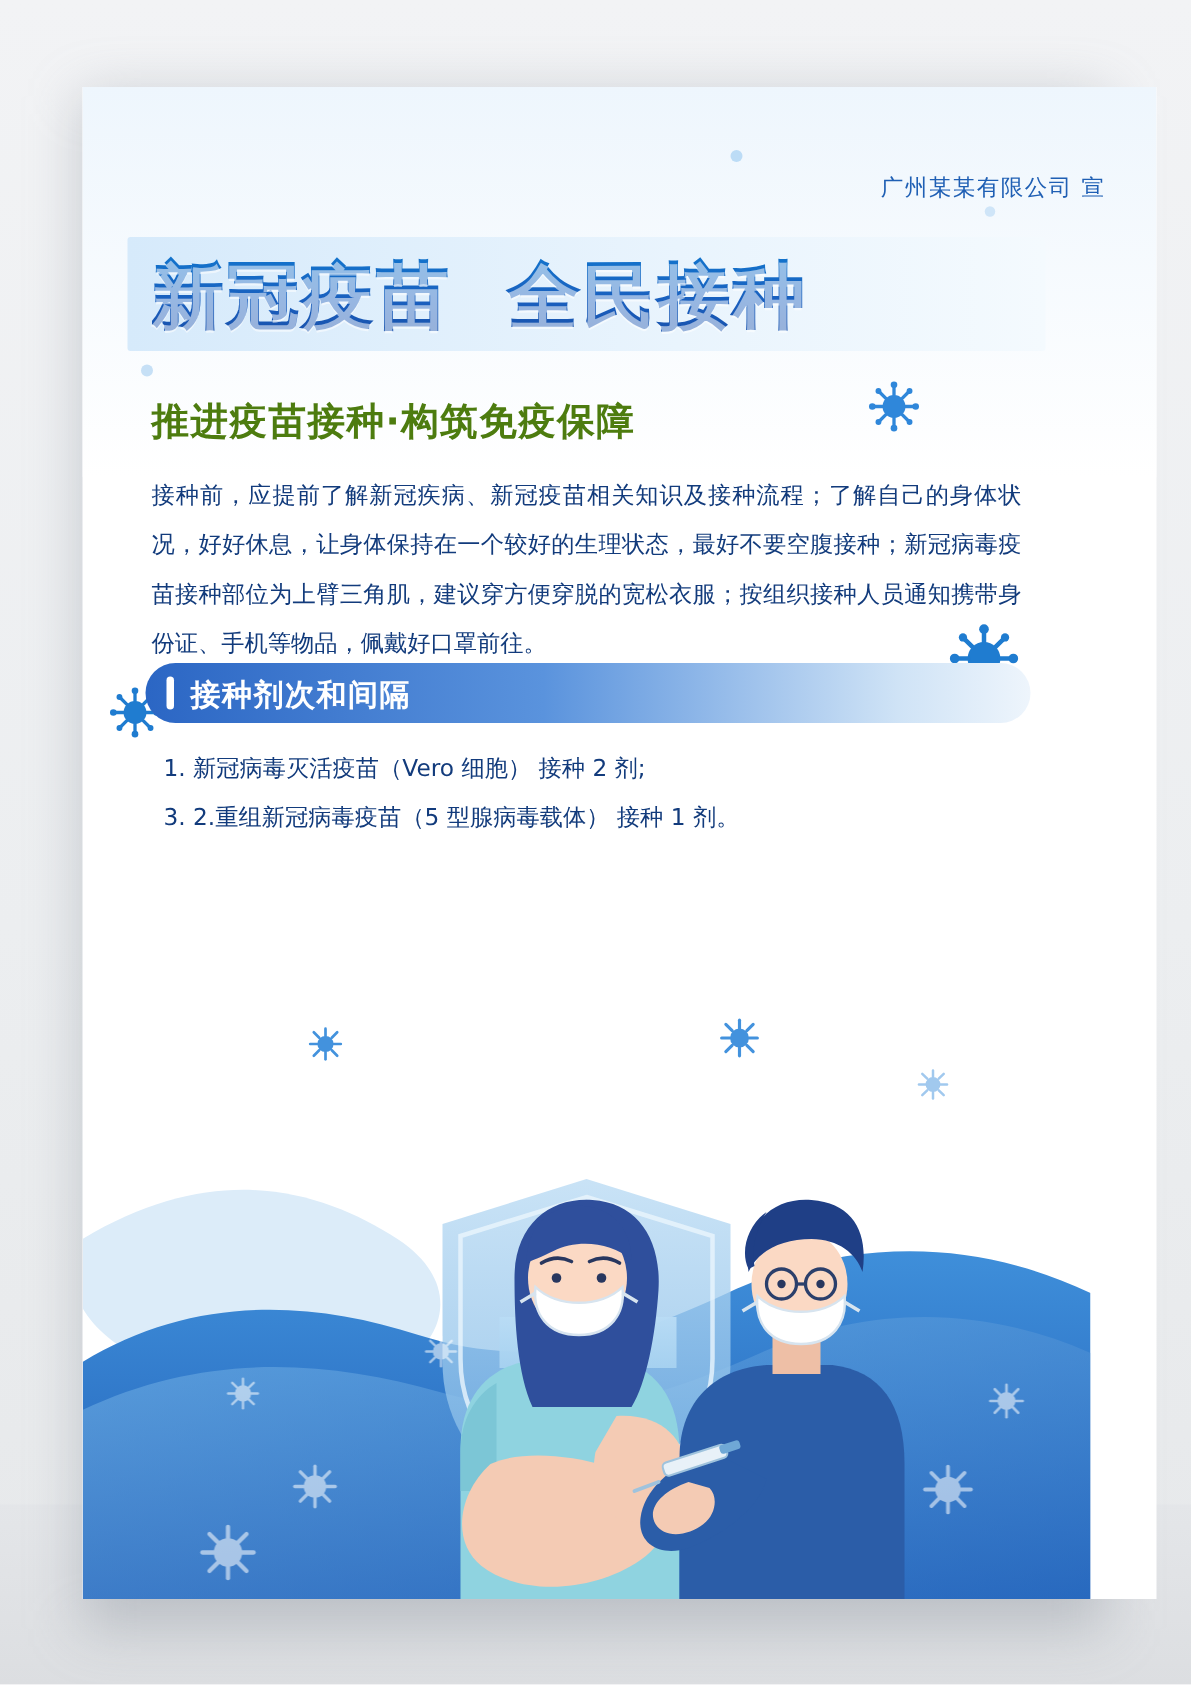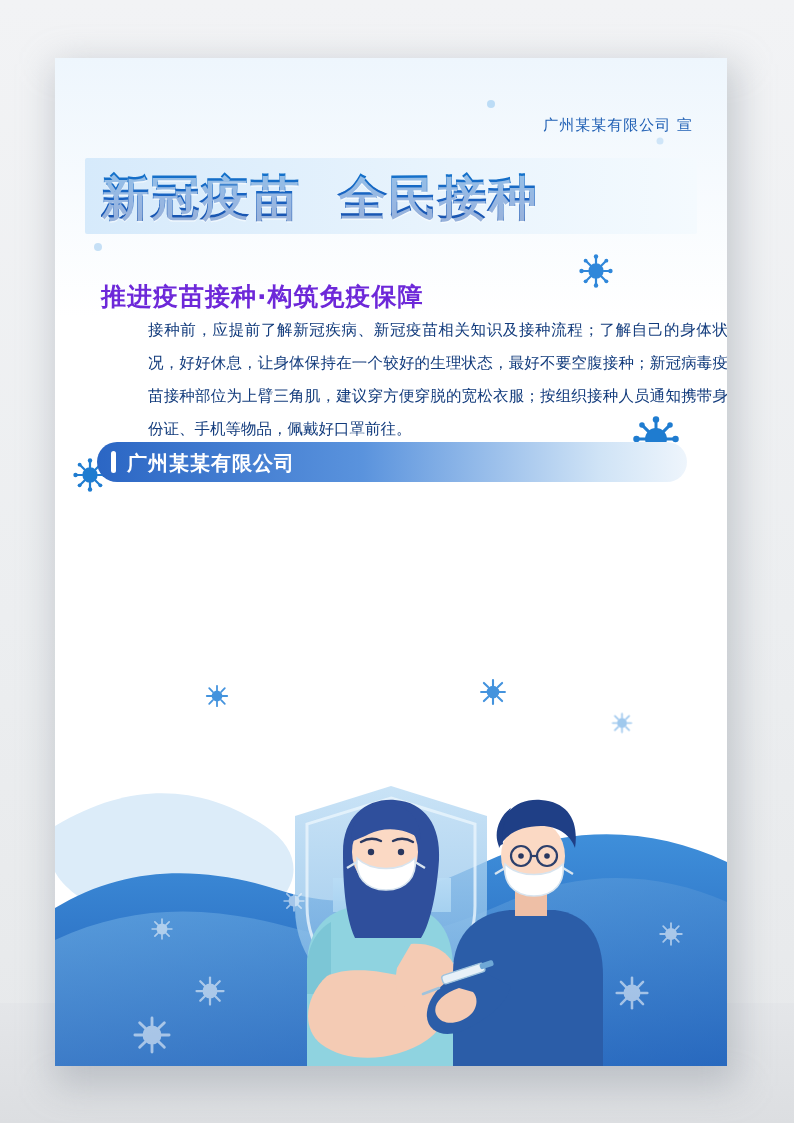--- a/index.html
+++ b/index.html
@@ -27,20 +27,21 @@
     transform:translate(10px,12px);
     border-radius:3px;
   }
   
   .poster{
     position:absolute;
     left:55px;top:58px;
     width:672px;height:1008px;
     background:#ffffff;
     overflow:hidden;
+    padding-left:44px;
   }
   
   .top-wash{
     position:absolute;left:0;top:0;width:100%;height:260px;
     background:linear-gradient(180deg,#eef6fd 0%,#ffffff 100%);
   }
   
   .company{
     position:absolute;right:34px;top:58px;
     font-size:15px;color:#1f5fb4;letter-spacing:1px;
@@ -60,31 +61,29 @@
     background:linear-gradient(180deg,#0f7fd4 0%,#1a5fbe 55%,#17479e 100%);
     -webkit-background-clip:text;background-clip:text;
     color:transparent;
     -webkit-text-stroke:1px rgba(255,255,255,0.0);
     text-shadow:0 2px 0 rgba(255,255,255,0.55);
     white-space:pre;
   }
   
   .subtitle{
     position:absolute;left:46px;top:206px;
-    font-size:25px;font-weight:bold;color:#6d28d9;letter-spacing:1px;
-    font-family:"DejaVu Sans",sans-serif;
-    margin-top:16px;
+    font-size:25px;font-weight:bold;color:#4d7c0f;letter-spacing:1px;
+    font-family:"DejaVu Sans",sans-serif;
   }
   
   .para{
     position:absolute;left:46px;top:256px;width:580px;
     font-size:15.5px;line-height:33px;color:#123b7c;
     text-align:justify;
     font-family:"DejaVu Sans",sans-serif;
-    margin-left:47px;
   }
   
   .sec-bar{
     position:absolute;left:42px;top:384px;width:590px;height:40px;
     border-radius:20px;
     background:linear-gradient(90deg,#2b66c4 0%,#5a93dd 45%,#cfe3f6 85%,#eef5fc 100%);
   }
   .sec-bar .tick{
     position:absolute;left:14px;top:9px;width:5px;height:22px;border-radius:3px;
     background:#ffffff;
@@ -211,24 +210,26 @@
 
   <div class="title-band"></div>
   <div class="title">新冠疫苗  全民接种</div>
 
   <div class="subtitle">推进疫苗接种·构筑免疫保障</div>
 
   <div class="para">接种前，应提前了解新冠疾病、新冠疫苗相关知识及接种流程；了解自己的身体状况，好好休息，让身体保持在一个较好的生理状态，最好不要空腹接种；新冠病毒疫苗接种部位为上臂三角肌，建议穿方便穿脱的宽松衣服；按组织接种人员通知携带身份证、手机等物品，佩戴好口罩前往。</div>
 
   <div class="sec-bar">
     <div class="tick"></div>
-    <div class="txt">广州某某有限公司</div>
+    <div class="txt">接种剂次和间隔</div>
   </div>
 
   <div class="list">
+    <div class="li">1. 新冠病毒灭活疫苗（Vero 细胞） 接种 2 剂;</div>
+    <div class="li">3. 2.重组新冠病毒疫苗（5 型腺病毒载体） 接种 1 剂。</div>
   </div>
 
   <div class="art">
     <svg width="672" height="390" viewBox="0 0 672 390">
       <defs>
         <linearGradient id="waveG" x1="0" y1="0" x2="0" y2="1">
           <stop offset="0%" stop-color="#3f8fda"></stop>
           <stop offset="100%" stop-color="#1f5cb5"></stop>
         </linearGradient>
         <linearGradient id="waveG2" x1="0" y1="0" x2="1" y2="1">

